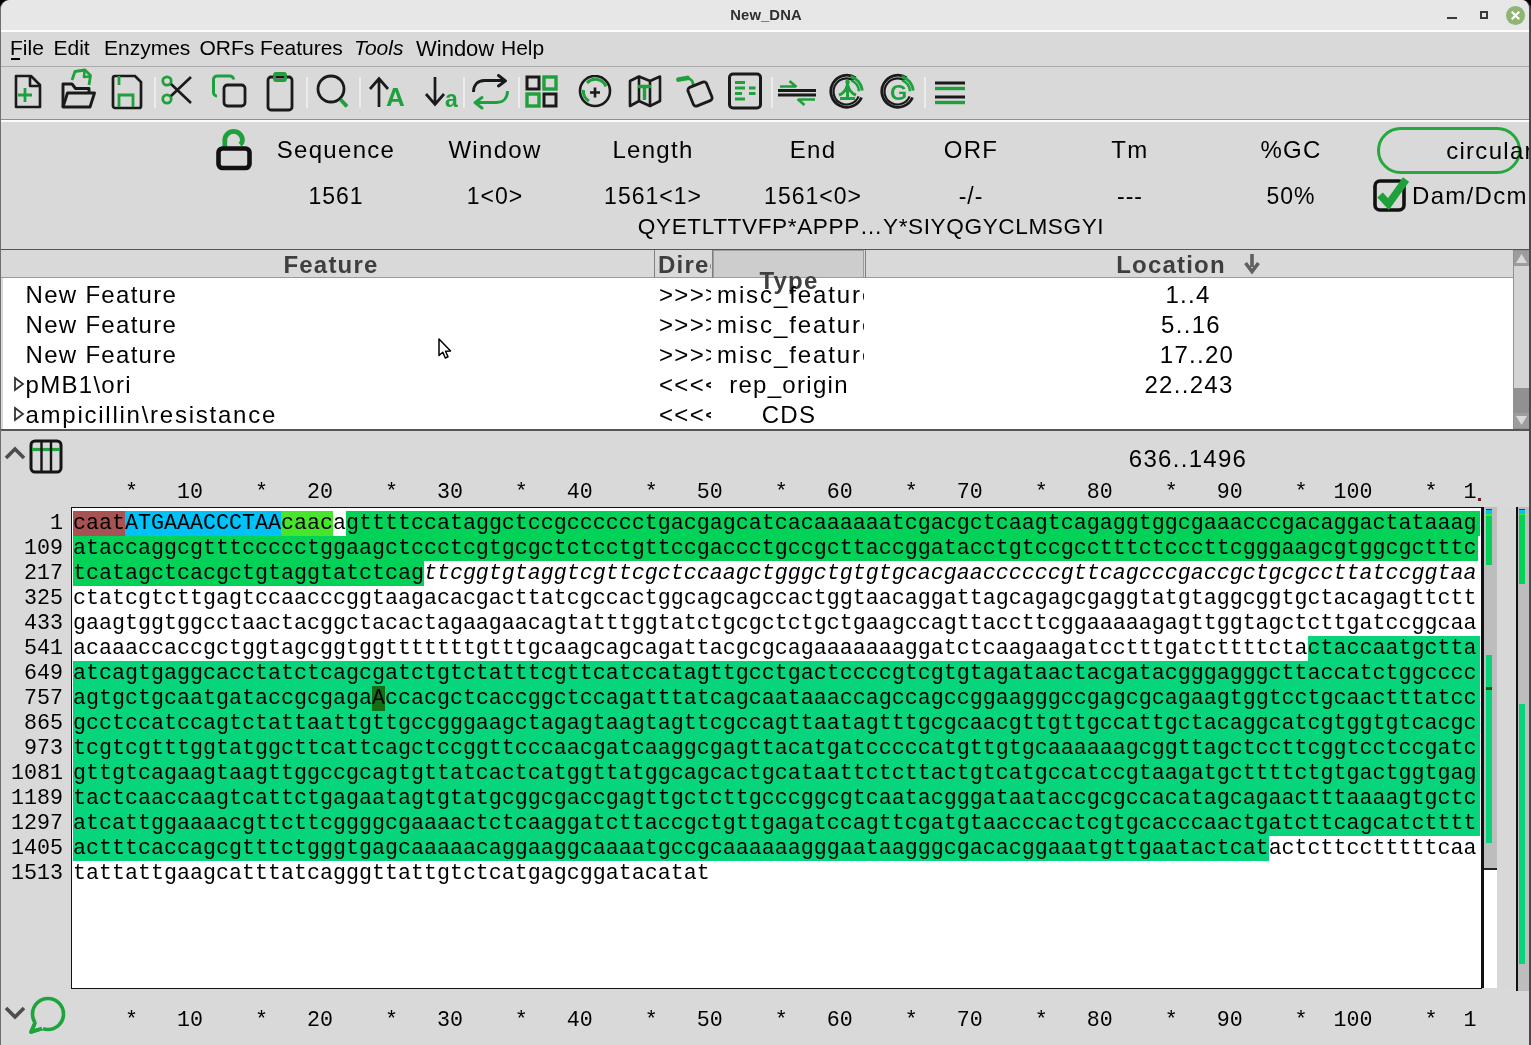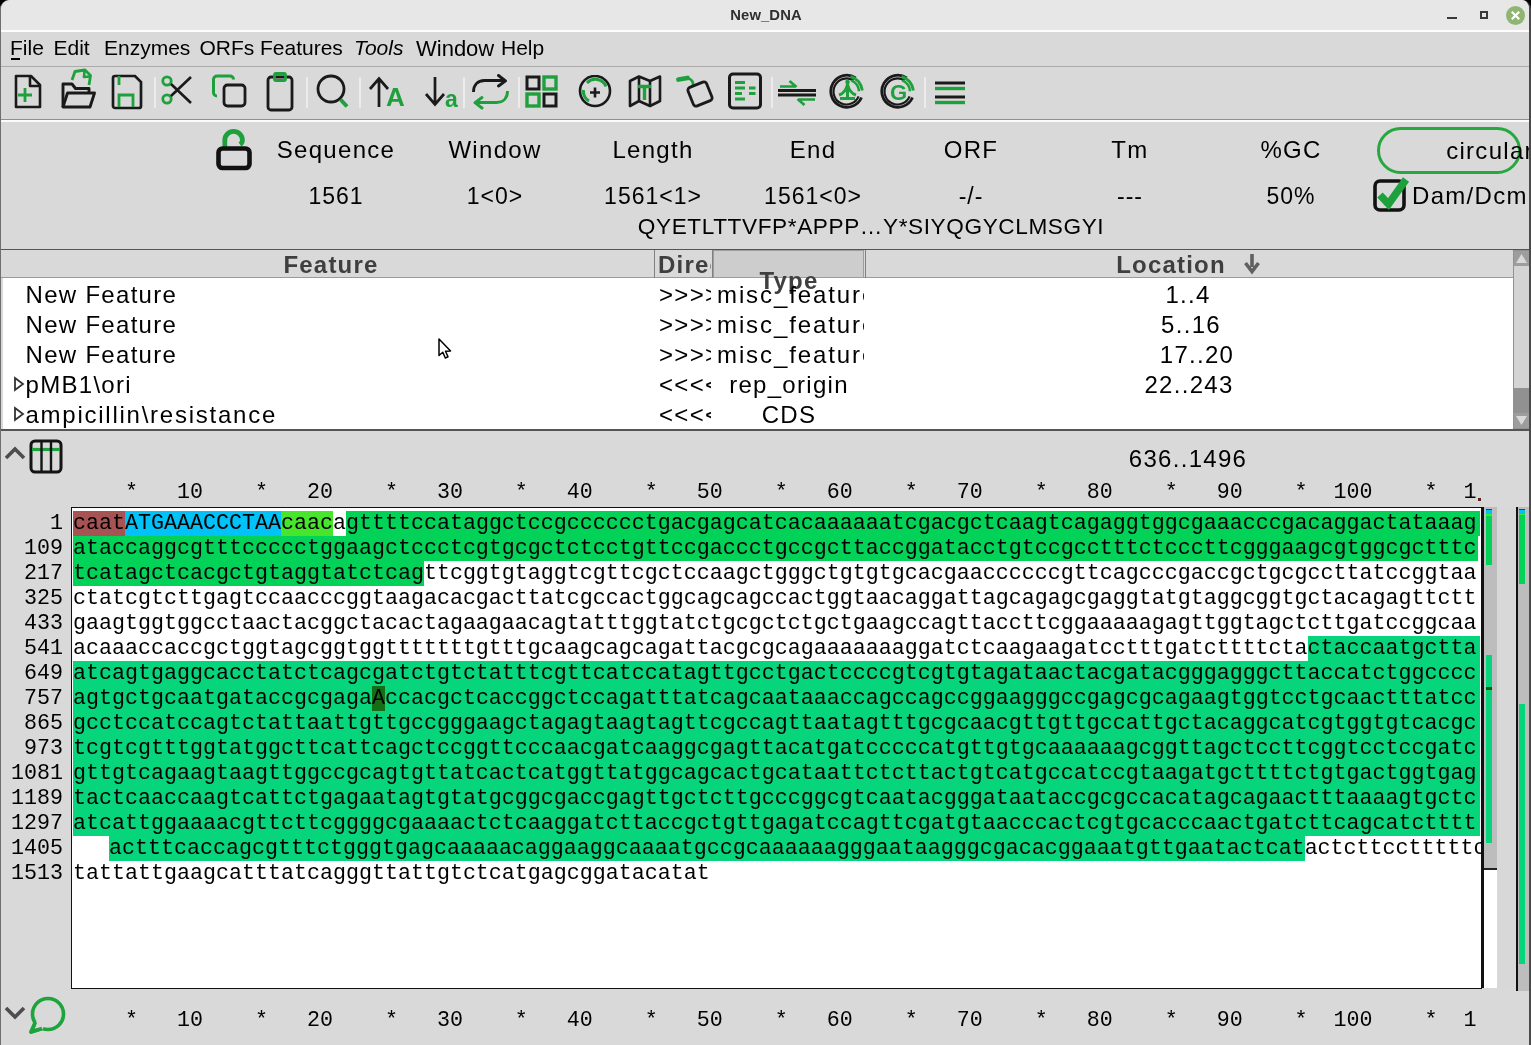--- a/index.html
+++ b/index.html
@@ -247,21 +247,21 @@
     </svg>
 
   <div class="abs mono" style="left:72px;top:480px;width:1405px;overflow:hidden;">    *   10    *   20    *   30    *   40    *   50    *   60    *   70    *   80    *   90    *  100    *  110</div>
   <div class="abs" style="left:1476.5px;top:497.5px;width:3px;height:3px;background:#5a1f1f;"></div>
 
   <div class="abs" style="left:70px;top:507px;width:1411px;height:481.5px;background:#fff;border:1.8px solid #111;"></div>
   <div class="seqrow" style="top:511px"><span style="display:inline-block;height:25px;vertical-align:top;background:#a85353;">caat</span><span style="display:inline-block;height:25px;vertical-align:top;background:#00c1f8;">ATGAAACCCTAA</span><span style="display:inline-block;height:25px;vertical-align:top;background:#47e62c;">caac</span><span style="display:inline-block;height:25px;vertical-align:top;">a</span><span style="display:inline-block;height:25px;vertical-align:top;background:#03d259;padding-right:3px;">gttttccataggctccgcccccctgacgagcatcacaaaaaatcgacgctcaagtcagaggtggcgaaacccgacaggactataaag</span></div>
 <div class="seqnum" style="top:511px">1</div>
 <div class="seqrow" style="top:536px"><span style="display:inline-block;height:25px;vertical-align:top;background:#03d259;padding-right:1px;">ataccaggcgtttccccctggaagctccctcgtgcgctctcctgttccgaccctgccgcttaccggatacctgtccgcctttctcccttcgggaagcgtggcgctttc</span></div>
 <div class="seqnum" style="top:536px">109</div>
-<div class="seqrow" style="top:561px"><span style="display:inline-block;height:25px;vertical-align:top;background:#03d259;">tcatagctcacgctgtaggtatctcag</span><span style="display:inline-block;height:25px;vertical-align:top;">ttcggtgtaggtcgttcgctccaagctgggctgtgtgcacgaaccccccgttcagcccgaccgctgcgccttatccggtaa</span></div>
+<div class="seqrow" style="top:561px"><span style="display:inline-block;height:25px;vertical-align:top;background:#03d259;">tcatagctcacgctgtaggtatctcag</span><span style="display:inline-block;height:25px;vertical-align:top;font-style:italic;">ttcggtgtaggtcgttcgctccaagctgggctgtgtgcacgaaccccccgttcagcccgaccgctgcgccttatccggtaa</span></div>
 <div class="seqnum" style="top:561px">217</div>
 <div class="seqrow" style="top:586px"><span style="display:inline-block;height:25px;vertical-align:top;">ctatcgtcttgagtccaacccggtaagacacgacttatcgccactggcagcagccactggtaacaggattagcagagcgaggtatgtaggcggtgctacagagttctt</span></div>
 <div class="seqnum" style="top:586px">325</div>
 <div class="seqrow" style="top:611px"><span style="display:inline-block;height:25px;vertical-align:top;">gaagtggtggcctaactacggctacactagaagaacagtatttggtatctgcgctctgctgaagccagttaccttcggaaaaagagttggtagctcttgatccggcaa</span></div>
 <div class="seqnum" style="top:611px">433</div>
 <div class="seqrow" style="top:636px"><span style="display:inline-block;height:25px;vertical-align:top;">acaaaccaccgctggtagcggtggtttttttgtttgcaagcagcagattacgcgcagaaaaaaaggatctcaagaagatcctttgatcttttcta</span><span style="display:inline-block;height:25px;vertical-align:top;background:#07d57c;padding-right:3px;">ctaccaatgctta</span></div>
 <div class="seqnum" style="top:636px">541</div>
 <div class="seqrow" style="top:661px"><span style="display:inline-block;height:25px;vertical-align:top;background:#07d57c;padding-right:3px;">atcagtgaggcacctatctcagcgatctgtctatttcgttcatccatagttgcctgactccccgtcgtgtagataactacgatacgggagggcttaccatctggcccc</span></div>
 <div class="seqnum" style="top:661px">649</div>
 <div class="seqrow" style="top:686px"><span style="display:inline-block;height:25px;vertical-align:top;background:#07d57c;">agtgctgcaatgataccgcgaga</span><span style="display:inline-block;height:25px;vertical-align:top;background:#156e15;">A</span><span style="display:inline-block;height:25px;vertical-align:top;background:#07d57c;padding-right:3px;">ccacgctcaccggctccagatttatcagcaataaaccagccagccggaagggccgagcgcagaagtggtcctgcaactttatcc</span></div>
@@ -269,21 +269,21 @@
 <div class="seqrow" style="top:711px"><span style="display:inline-block;height:25px;vertical-align:top;background:#07d57c;padding-right:3px;">gcctccatccagtctattaattgttgccgggaagctagagtaagtagttcgccagttaatagtttgcgcaacgttgttgccattgctacaggcatcgtggtgtcacgc</span></div>
 <div class="seqnum" style="top:711px">865</div>
 <div class="seqrow" style="top:736px"><span style="display:inline-block;height:25px;vertical-align:top;background:#07d57c;padding-right:3px;">tcgtcgtttggtatggcttcattcagctccggttcccaacgatcaaggcgagttacatgatcccccatgttgtgcaaaaaagcggttagctccttcggtcctccgatc</span></div>
 <div class="seqnum" style="top:736px">973</div>
 <div class="seqrow" style="top:761px"><span style="display:inline-block;height:25px;vertical-align:top;background:#07d57c;padding-right:3px;">gttgtcagaagtaagttggccgcagtgttatcactcatggttatggcagcactgcataattctcttactgtcatgccatccgtaagatgcttttctgtgactggtgag</span></div>
 <div class="seqnum" style="top:761px">1081</div>
 <div class="seqrow" style="top:786px"><span style="display:inline-block;height:25px;vertical-align:top;background:#07d57c;padding-right:3px;">tactcaaccaagtcattctgagaatagtgtatgcggcgaccgagttgctcttgcccggcgtcaatacgggataataccgcgccacatagcagaactttaaaagtgctc</span></div>
 <div class="seqnum" style="top:786px">1189</div>
 <div class="seqrow" style="top:811px"><span style="display:inline-block;height:25px;vertical-align:top;background:#07d57c;padding-right:3px;">atcattggaaaacgttcttcggggcgaaaactctcaaggatcttaccgctgttgagatccagttcgatgtaacccactcgtgcacccaactgatcttcagcatctttt</span></div>
 <div class="seqnum" style="top:811px">1297</div>
-<div class="seqrow" style="top:836px"><span style="display:inline-block;height:25px;vertical-align:top;background:#07d57c;margin-left:36px;">actttcaccagcgtttctgggtgagcaaaaacaggaaggcaaaatgccgcaaaaaagggaataagggcgacacggaaatgttgaatactcat</span><span style="display:inline-block;height:25px;vertical-align:top;">actcttcctttttcaa</span></div>
+<div class="seqrow" style="top:836px"><span style="display:inline-block;height:25px;vertical-align:top;background:#07d57c;">actttcaccagcgtttctgggtgagcaaaaacaggaaggcaaaatgccgcaaaaaagggaataagggcgacacggaaatgttgaatactcat</span><span style="display:inline-block;height:25px;vertical-align:top;">actcttcctttttcaa</span></div>
 <div class="seqnum" style="top:836px">1405</div>
 <div class="seqrow" style="top:861px"><span style="display:inline-block;height:25px;vertical-align:top;">tattattgaagcatttatcagggttattgtctcatgagcggatacatat</span></div>
 <div class="seqnum" style="top:861px">1513</div>
 
   <div class="abs" style="left:1482px;top:507px;width:14px;height:361px;background:#bdbdbd;"></div>
   <div class="abs" style="left:1482px;top:868px;width:14px;height:2px;background:#222;"></div>
   <div class="abs" style="left:1482px;top:870px;width:14px;height:118px;background:#fff;"></div>
   <div class="abs" style="left:1481px;top:507px;width:1.8px;height:481px;background:#111;"></div>
   <div class="abs" style="left:1496px;top:507px;width:19px;height:481px;background:#d8d8d8;"></div>
   <div class="abs" style="left:1515px;top:507px;width:1.8px;height:484px;background:#111;"></div>

